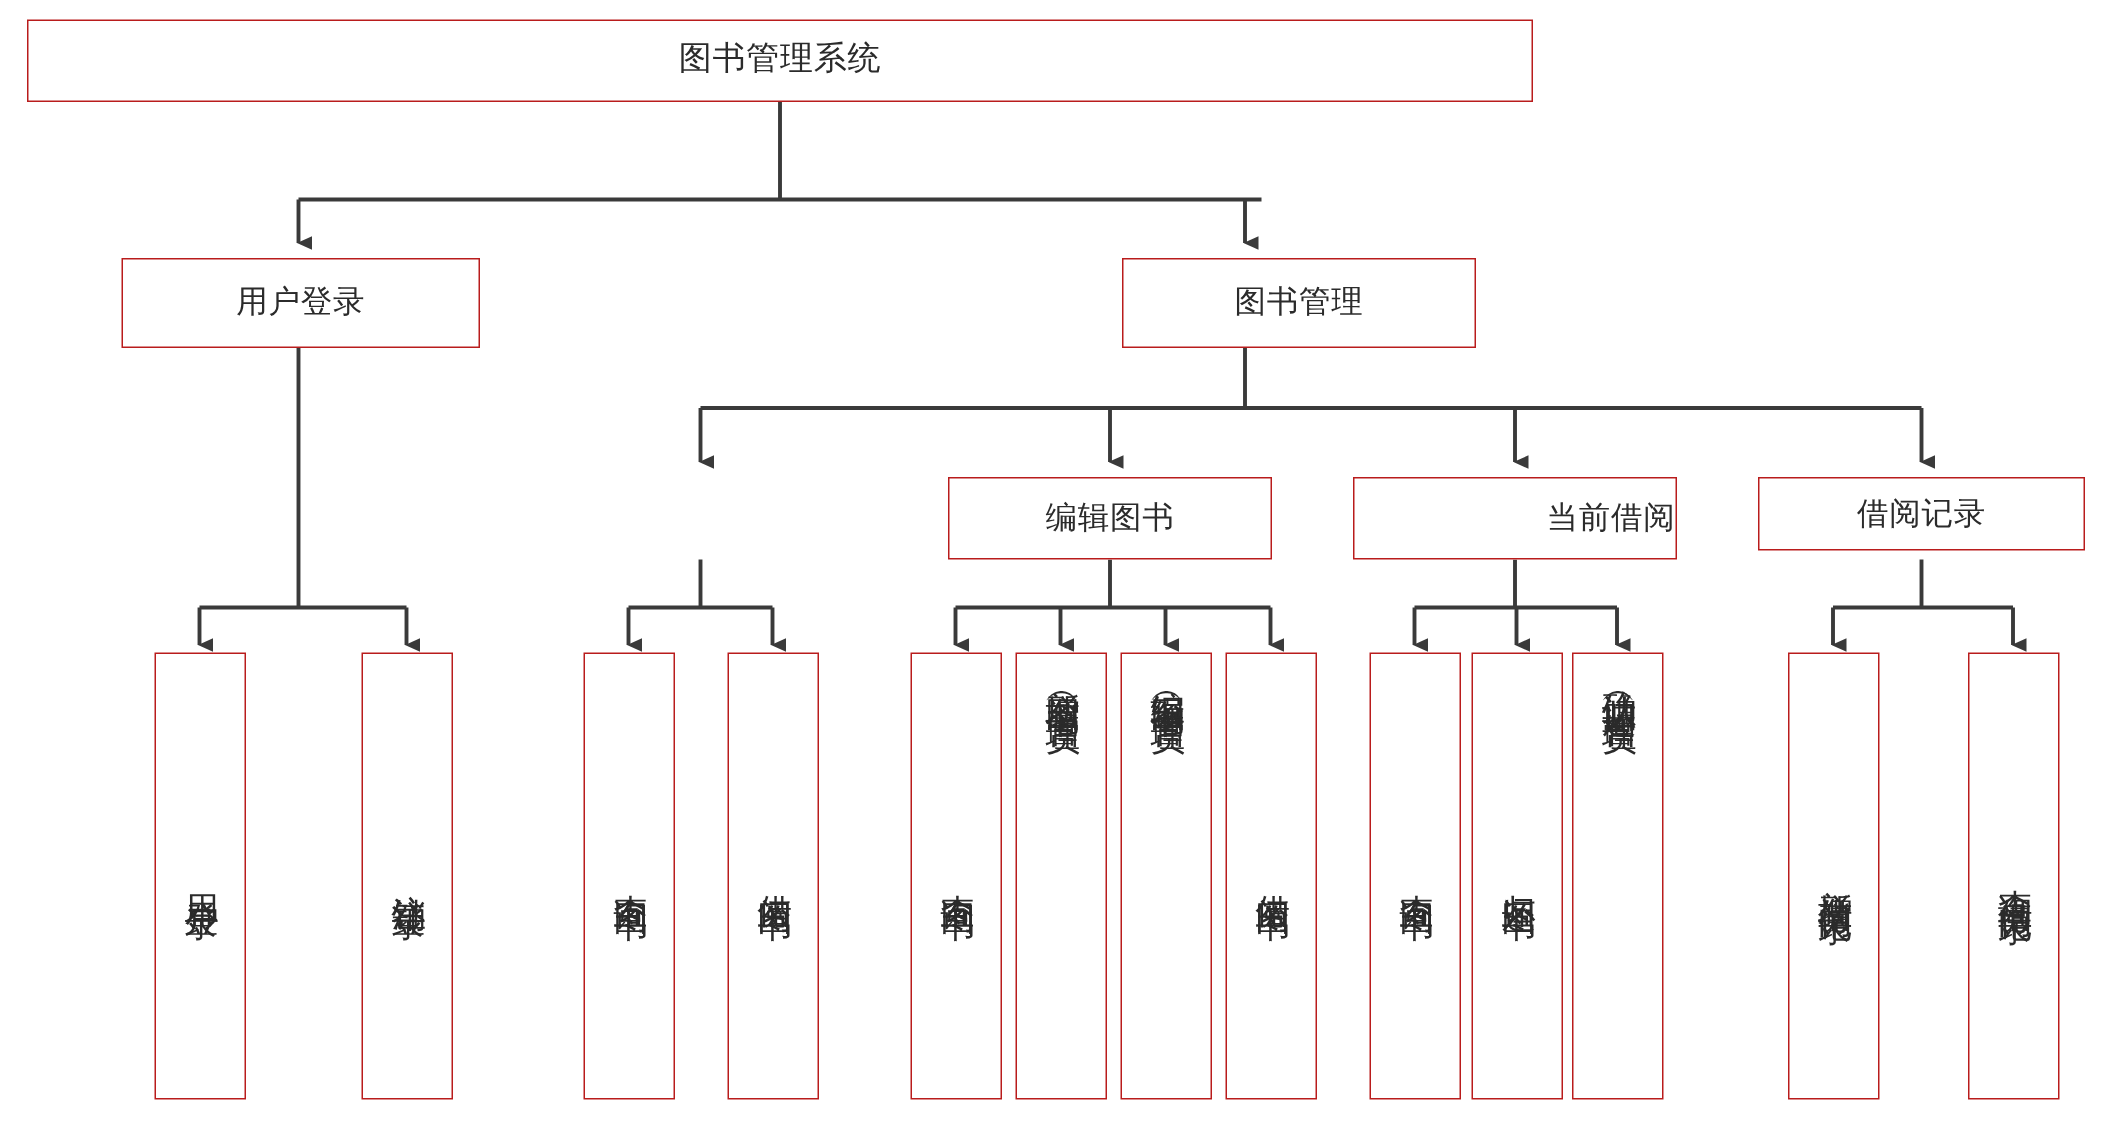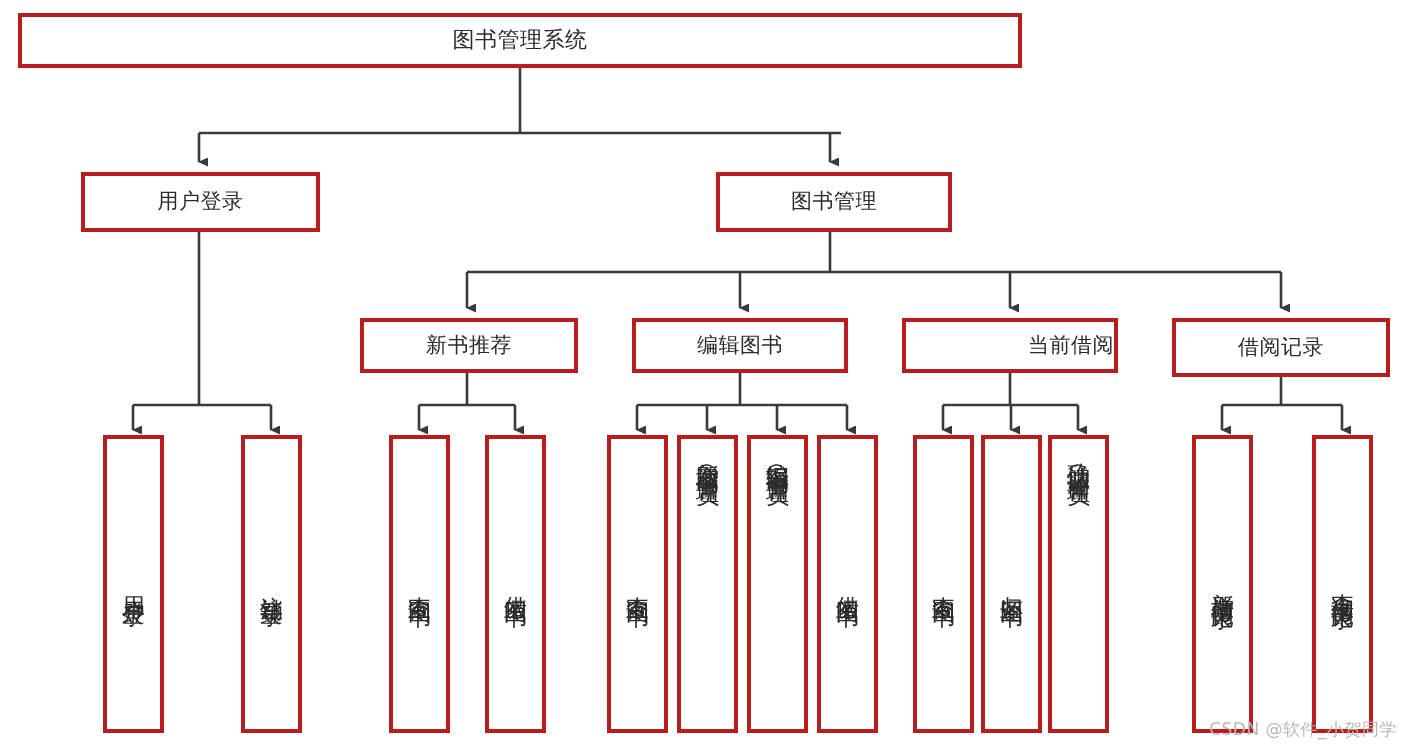--- a/index.html
+++ b/index.html
@@ -23,21 +23,21 @@
     left: 0;
     top: 0;
     width: 1405px;
     height: 747px;
     pointer-events: none;
   }
   .node {
     position: absolute;
     box-sizing: border-box;
     background: #ffffff;
-    border: 4px solid #b91c1c;
+    border: 1px solid #b91c1c;
     display: flex;
     align-items: center;
     justify-content: center;
     z-index: 2;
   }
   .node-label {
     color: #2b2b2b;
     text-align: center;
     line-height: 1.12;
     white-space: pre;
@@ -133,34 +133,31 @@
     </g>
   </svg>
 
   <div class="node horizontal root" style="left:18px; top:13px; width:1004px; height:55px;">
     <span class="node-label">图书管理系统</span>
   </div>
 
   <div class="node horizontal" style="left:81px; top:172px; width:239px; height:60px;">
     <span class="node-label">用户登录</span>
   </div>
-  <div class="node horizontal" style="left:716px; top:172px; width:236px; height:60px;">
+  <div class="node horizontal" style="left:748px; top:172px; width:236px; height:60px;">
     <span class="node-label">图书管理</span>
   </div>
 
-  <div class="node horizontal" style="left:360px; top:318px; width:218px; height:55px;">
-    <span class="node-label">新书推荐</span>
-  </div>
   <div class="node horizontal" style="left:632px; top:318px; width:216px; height:55px;">
     <span class="node-label">编辑图书</span>
   </div>
   <div class="node horizontal" style="left:902px; top:318px; width:216px; height:55px;justify-content:flex-end;">
     <span class="node-label">当前借阅</span>
   </div>
-  <div class="node horizontal" style="left:1172px; top:318px; width:218px; height:59px;">
+  <div class="node horizontal" style="left:1172px; top:318px; width:218px; height:49px;">
     <span class="node-label">借阅记录</span>
   </div>
 
   <div class="node vertical centered" style="left:103px; top:435px; width:61px; height:298px;">
     <span class="node-label">用户登录</span>
   </div>
   <div class="node vertical centered" style="left:241px; top:435px; width:61px; height:298px;">
     <span class="node-label">注销登录</span>
   </div>
 
@@ -194,15 +191,14 @@
     <span class="node-label">确认归还（管理员）</span>
   </div>
 
   <div class="node vertical centered" style="left:1192px; top:435px; width:61px; height:298px;">
     <span class="node-label">新增借阅记录</span>
   </div>
   <div class="node vertical centered" style="left:1312px; top:435px; width:61px; height:298px;">
     <span class="node-label">查询借阅记录</span>
   </div>
 
-  <div class="watermark">CSDN @软件_小贺同学</div>
 
 </div>
 
 </body></html>

